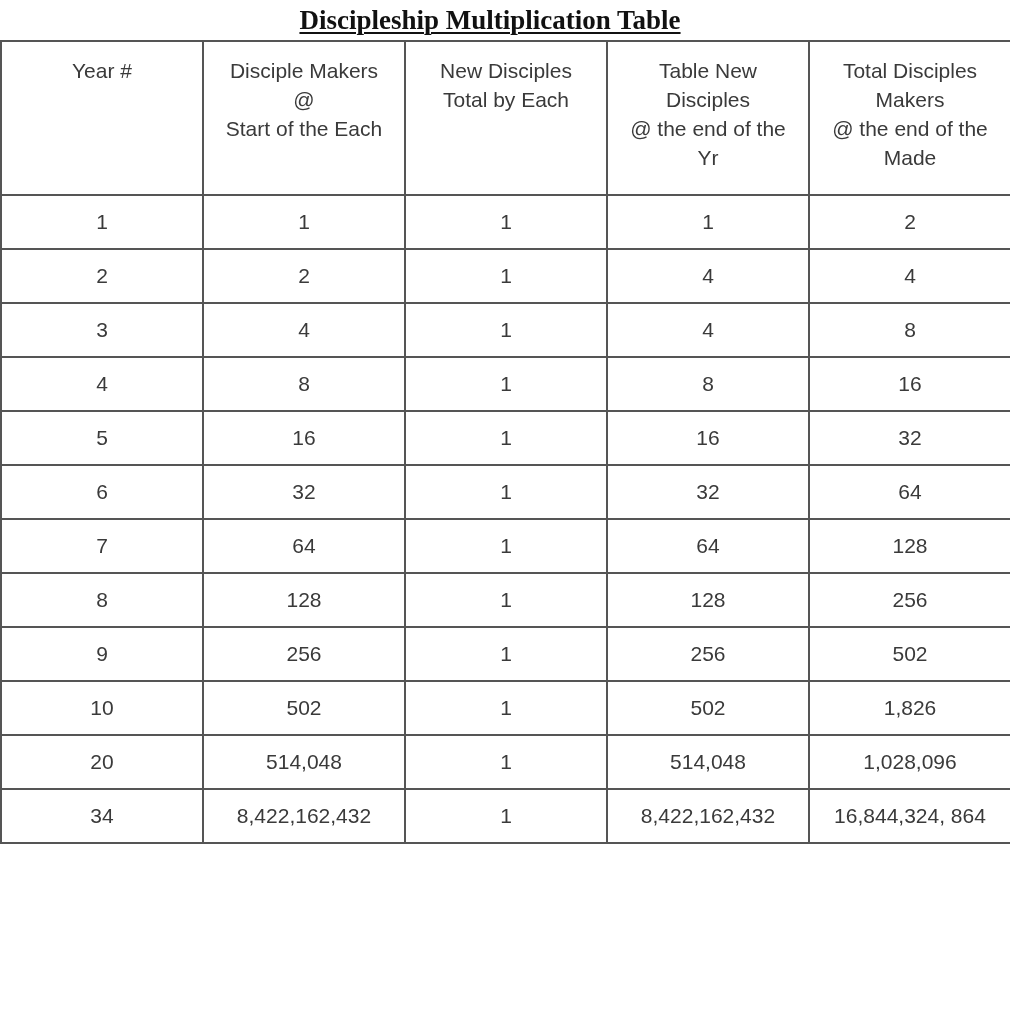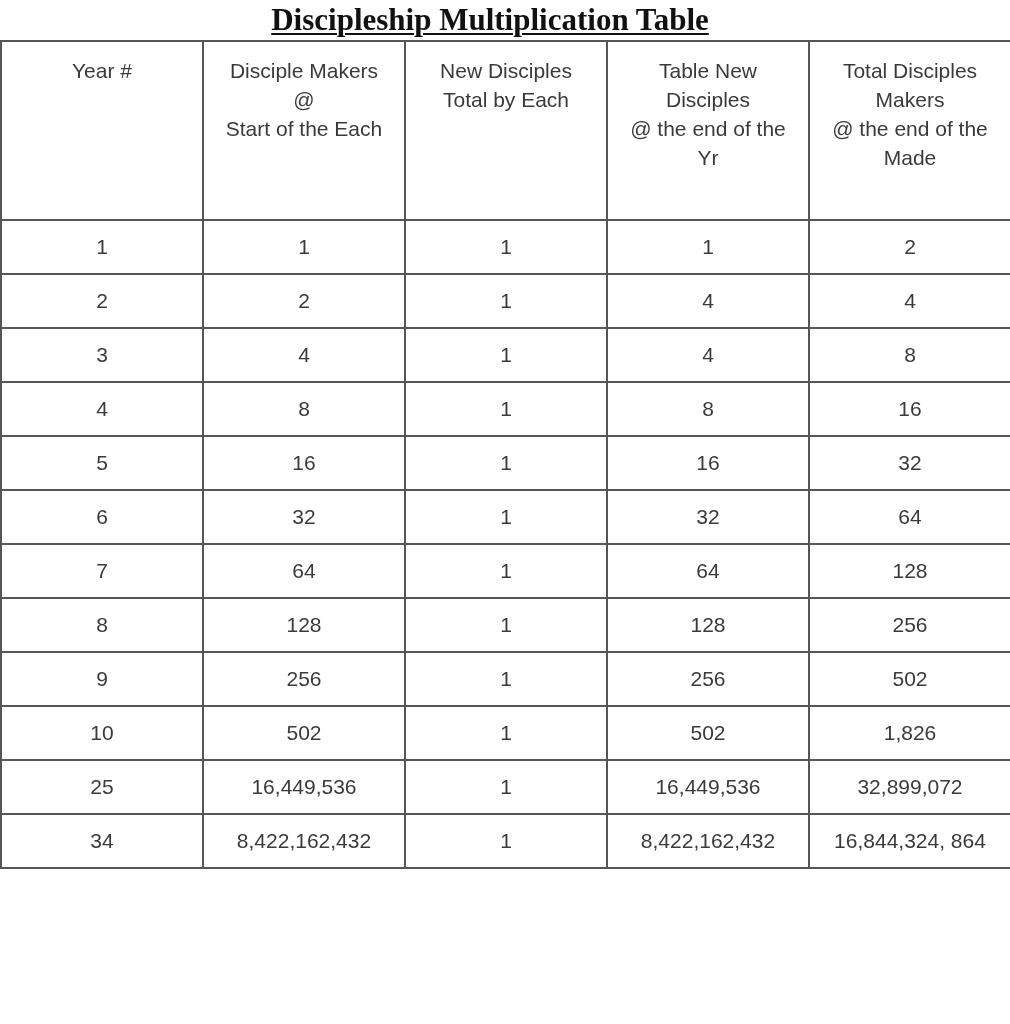--- a/index.html
+++ b/index.html
@@ -14,21 +14,21 @@
       overflow: hidden;
     }
     .doc-title {
       position: absolute;
       left: 0;
       top: 2px;
       width: 980px;
       text-align: center;
       font-family: "Liberation Serif", "DejaVu Serif", serif;
       font-weight: bold;
-      font-size: 31px;
+      font-size: 27px;
       line-height: 36px;
       color: #111111;
     }
     .doc-title span {
       text-decoration: underline;
       text-decoration-thickness: 2px;
       text-underline-offset: 3px;
     }
     table.mult-table {
       position: absolute;
@@ -42,21 +42,21 @@
     }
     table.mult-table col { width: 202px; }
     table.mult-table th,
     table.mult-table td {
       border: 2px solid #555555;
       text-align: center;
       padding: 0 4px;
       font-weight: normal;
     }
     table.mult-table th {
-      height: 179px;
+      height: 154px;
       vertical-align: top;
       padding-top: 14px;
       font-size: 21px;
       line-height: 29px;
       box-sizing: border-box;
     }
     table.mult-table th .line { display: block; white-space: nowrap; }
     table.mult-table td {
       height: 52px;
       font-size: 21px;
@@ -173,25 +173,25 @@
         <td>502</td>
       </tr>
       <tr>
         <td>10</td>
         <td>502</td>
         <td>1</td>
         <td>502</td>
         <td>1,826</td>
       </tr>
       <tr>
-        <td>25</td>
-        <td>16,449,536</td>
+        <td>20</td>
+        <td>514,048</td>
         <td>1</td>
-        <td>16,449,536</td>
-        <td>32,899,072</td>
+        <td>514,048</td>
+        <td>1,028,096</td>
       </tr>
       <tr>
         <td>34</td>
         <td>8,422,162,432</td>
         <td>1</td>
         <td>8,422,162,432</td>
         <td>16,844,324, 864</td>
       </tr>
     </tbody>
 </table>

